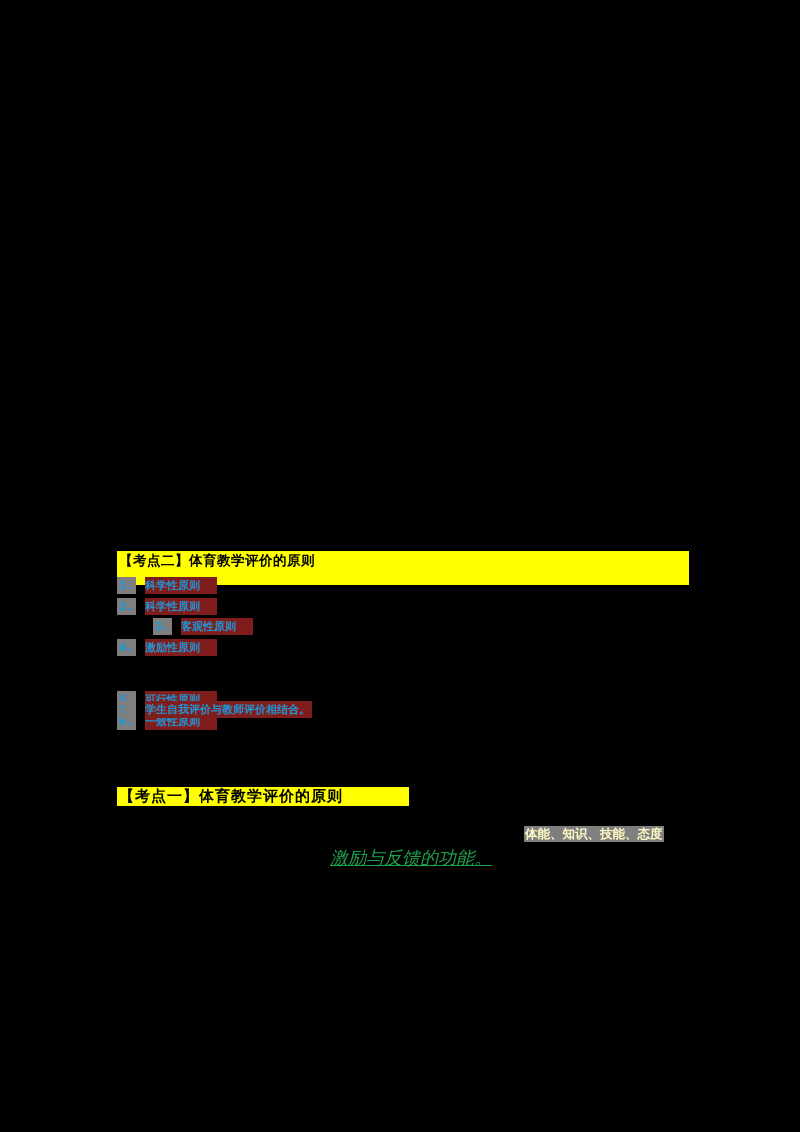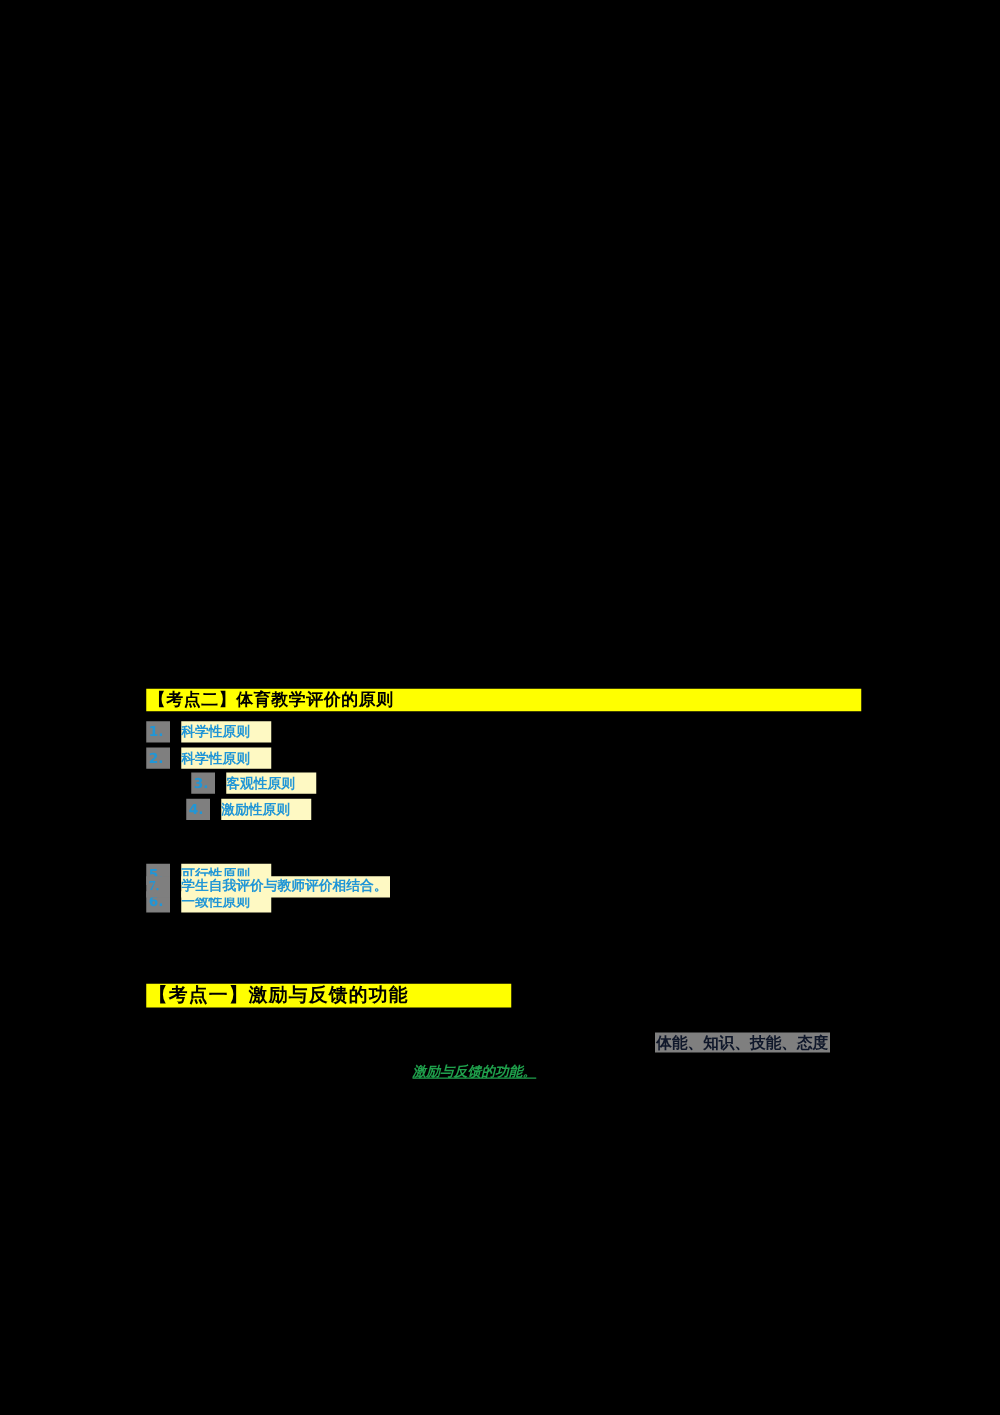--- a/index.html
+++ b/index.html
@@ -8,47 +8,47 @@
     background:#000000;
     font-family:"DejaVu Sans","Liberation Sans",sans-serif;
   }
   .abs{position:absolute;box-sizing:border-box;}
 
   
   .hl-heading{
     background:#ffff00;color:#000000;font-weight:bold;
     white-space:nowrap;overflow:hidden;
   }
-  .heading-2{left:117px;top:551px;width:572px;height:18px;
+  .heading-2{left:117px;top:551px;width:572px;height:34px;
     font-size:13.5px;line-height:18px;padding-left:2px;letter-spacing:0.5px;}
   .heading-1{left:117px;top:787px;width:292px;height:19px;
     font-size:15px;line-height:19px;padding-left:2px;letter-spacing:1px;}
 
   
   .p-row{left:117px;height:17px;line-height:17px;font-size:11px;
     font-weight:bold;color:#2196d6;white-space:nowrap;}
   .p-num{display:inline-block;width:17px;background:#7f7f7f;
     text-align:left;padding-left:2px;vertical-align:top;}
   .p-gap{display:inline-block;width:9px;}
-  .p-text{display:inline-block;background:#fef9c3;vertical-align:top;
+  .p-text{display:inline-block;background:#7f1d1d;vertical-align:top;
     overflow:hidden;white-space:nowrap;}
   .p-text.fixed{width:72px;}
   .p-text.long{width:auto;padding-right:2px;}
   .r1{top:577px;} .r2{top:598px;} .r3{top:618px;margin-left:36px;}
-  .r4{top:639px;margin-left:32px;} .r5{top:659px;margin-top:32px;} .r6{top:713px;} .r7{top:701px;font-family:Liberation Serif, serif;}
+  .r4{top:639px;} .r5{top:659px;margin-top:32px;} .r6{top:713px;} .r7{top:701px;font-family:Liberation Serif, serif;}
 
   
   .green-terms{
     left:524px;top:826px;height:16px;line-height:16px;
-    font-size:12.5px;font-weight:bold;color:#0f172a;background:#7f7f7f;
+    font-size:12.5px;font-weight:bold;color:#fef9c3;background:#7f7f7f;
     white-space:nowrap;padding:0 1px;
   }
   .green-emphasis{
     left:330px;top:848px;height:19px;line-height:19px;
-    font-size:11px;font-weight:bold;font-style:italic;color:#1fa14c;
+    font-size:18px;font-weight:normal;font-style:italic;color:#1fa14c;
     text-decoration:underline;white-space:nowrap;
   }
 </style>
 </head>
 <body>
 
 <div class="abs hl-heading heading-2">【考点二】体育教学评价的原则</div>
 
 <div>
   <div class="abs p-row r1">
@@ -67,17 +67,17 @@
     <span class="p-num">5.</span><span class="p-gap"></span><span class="p-text fixed">可行性原则</span>
   </div>
   <div class="abs p-row r6">
     <span class="p-num">6.</span><span class="p-gap"></span><span class="p-text fixed">一致性原则</span>
   </div>
   <div class="abs p-row r7">
     <span class="p-num">7.</span><span class="p-gap"></span><span class="p-text long">学生自我评价与教师评价相结合。</span>
   </div>
 </div>
 
-<div class="abs hl-heading heading-1">【考点一】激励与反馈的功能</div>
+<div class="abs hl-heading heading-1">【考点一】体育教学评价的原则</div>
 
 <div class="abs green-terms">体能、知识、技能、态度</div>
 
 <div class="abs green-emphasis">激励与反馈的功能。</div>
 
 </body></html>

